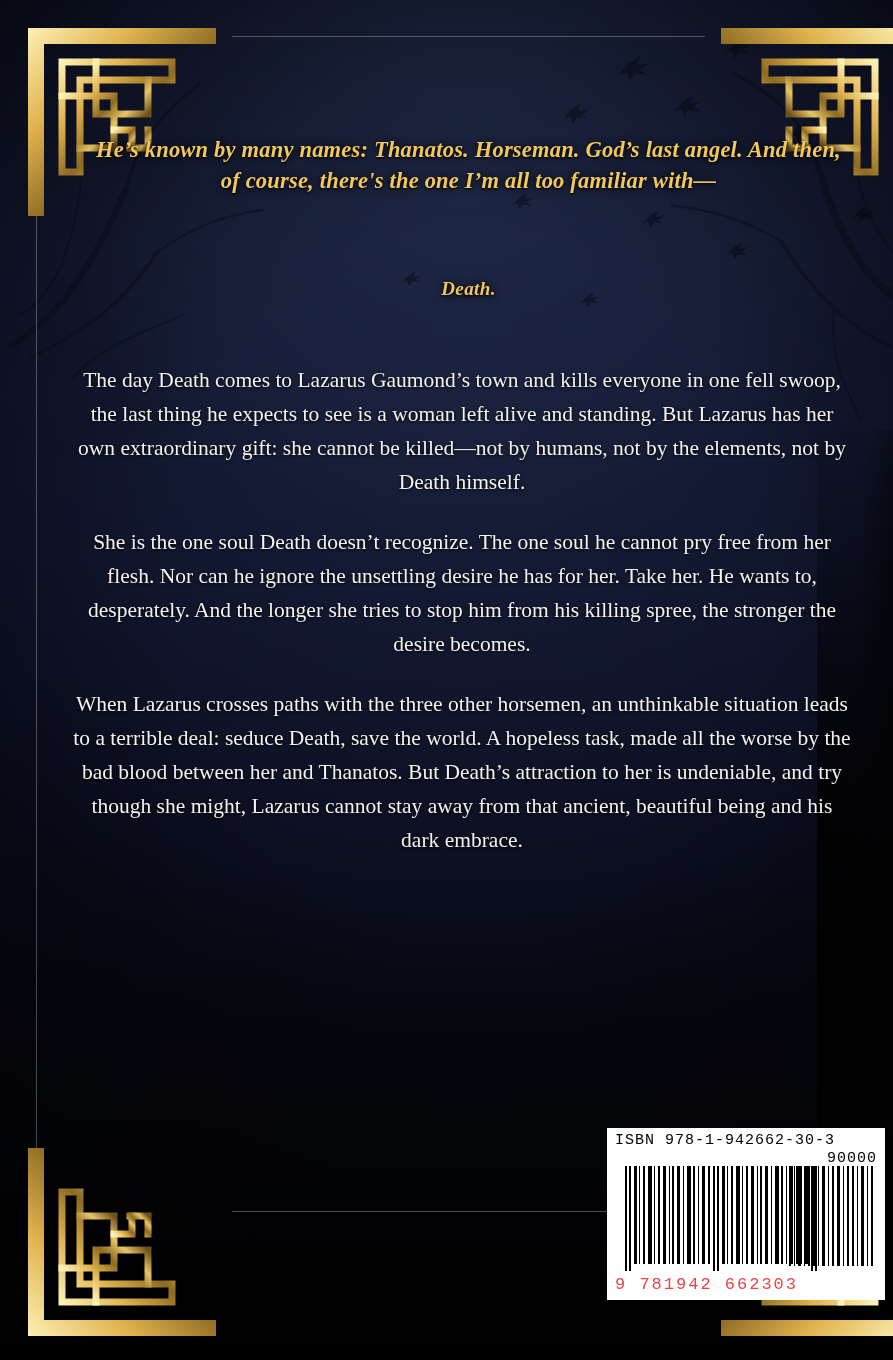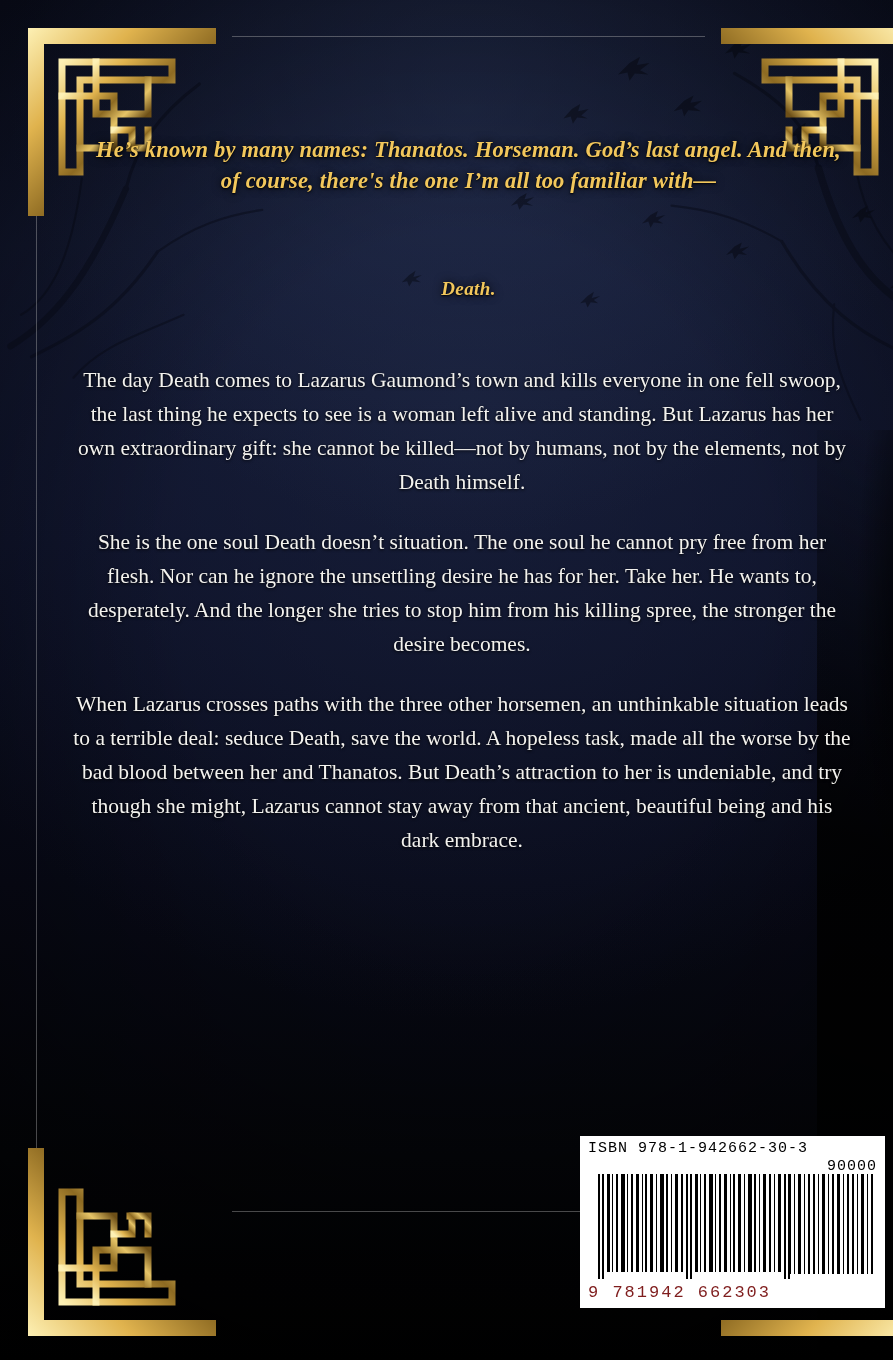--- a/index.html
+++ b/index.html
@@ -121,22 +121,22 @@
   }
   .blurb p {
     margin: 0 13px 26px 0;
   }
   .blurb p:last-child { margin-bottom: 0; }
 
   
   .barcode {
     position: absolute;
     right: 52px;
-    bottom: 52px;
-    width: 305px;
+    bottom: 60px;
+    width: 278px;
     height: 172px;
     background: #ffffff;
     padding: 0;
     box-sizing: border-box;
   }
   .barcode .isbn-text {
     position: absolute;
     top: 4px;
     left: 8px;
     font-family: "Liberation Mono", monospace;
@@ -168,21 +168,21 @@
     width: 195px;
     height: 105px;
   }
   .barcode .ean13-digits {
     position: absolute;
     left: 8px;
     bottom: 6px;
     font-family: "Liberation Mono", monospace;
     font-size: 17px;
     letter-spacing: 2px;
-    color: #7f1d1d;
+    color: #ef4444;
     text-align: right;
   }
   .bars { display: block; width: 100%; height: 100%; }
 </style>
 </head>
 <body>
 
 <div class="cover">
 
   <svg class="branches" viewBox="0 0 893 1360" preserveAspectRatio="none">
@@ -288,21 +288,21 @@
       <path d="M126 108 L126 126 L108 126"></path>
     </g>
   </svg>
 
   <div class="content">
     <div class="tagline">He’s known by many names: Thanatos. Horseman. God’s last angel. And then, of course, there's the one I’m all too familiar with—</div>
     <div class="death-word">Death.</div>
 
     <div class="blurb">
       <p>The day Death comes to Lazarus Gaumond’s town and kills everyone in one fell swoop, the last thing he expects to see is a woman left alive and standing. But Lazarus has her own extraordinary gift: she cannot be killed—not by humans, not by the elements, not by Death himself.</p>
-      <p>She is the one soul Death doesn’t situation. The one soul he cannot pry free from her flesh. Nor can he ignore the unsettling desire he has for her. Take her. He wants to, desperately. And the longer she tries to stop him from his killing spree, the stronger the desire becomes.</p>
+      <p>She is the one soul Death doesn’t recognize. The one soul he cannot pry free from her flesh. Nor can he ignore the unsettling desire he has for her. Take her. He wants to, desperately. And the longer she tries to stop him from his killing spree, the stronger the desire becomes.</p>
       <p>When Lazarus crosses paths with the three other horsemen, an unthinkable situation leads to a terrible deal: seduce Death, save the world. A hopeless task, made all the worse by the bad blood between her and Thanatos. But Death’s attraction to her is undeniable, and try though she might, Lazarus cannot stay away from that ancient, beautiful being and his dark embrace.</p>
     </div>
 
   </div>
 
   <div class="barcode">
     <div class="isbn-text">ISBN 978-1-942662-30-3</div>
 
     <svg class="bars ean5-box" viewBox="0 0 92 120" preserveAspectRatio="none" style="position:absolute;right:6px;top:38px;width:92px;height:100px;">
       <g fill="#000">

